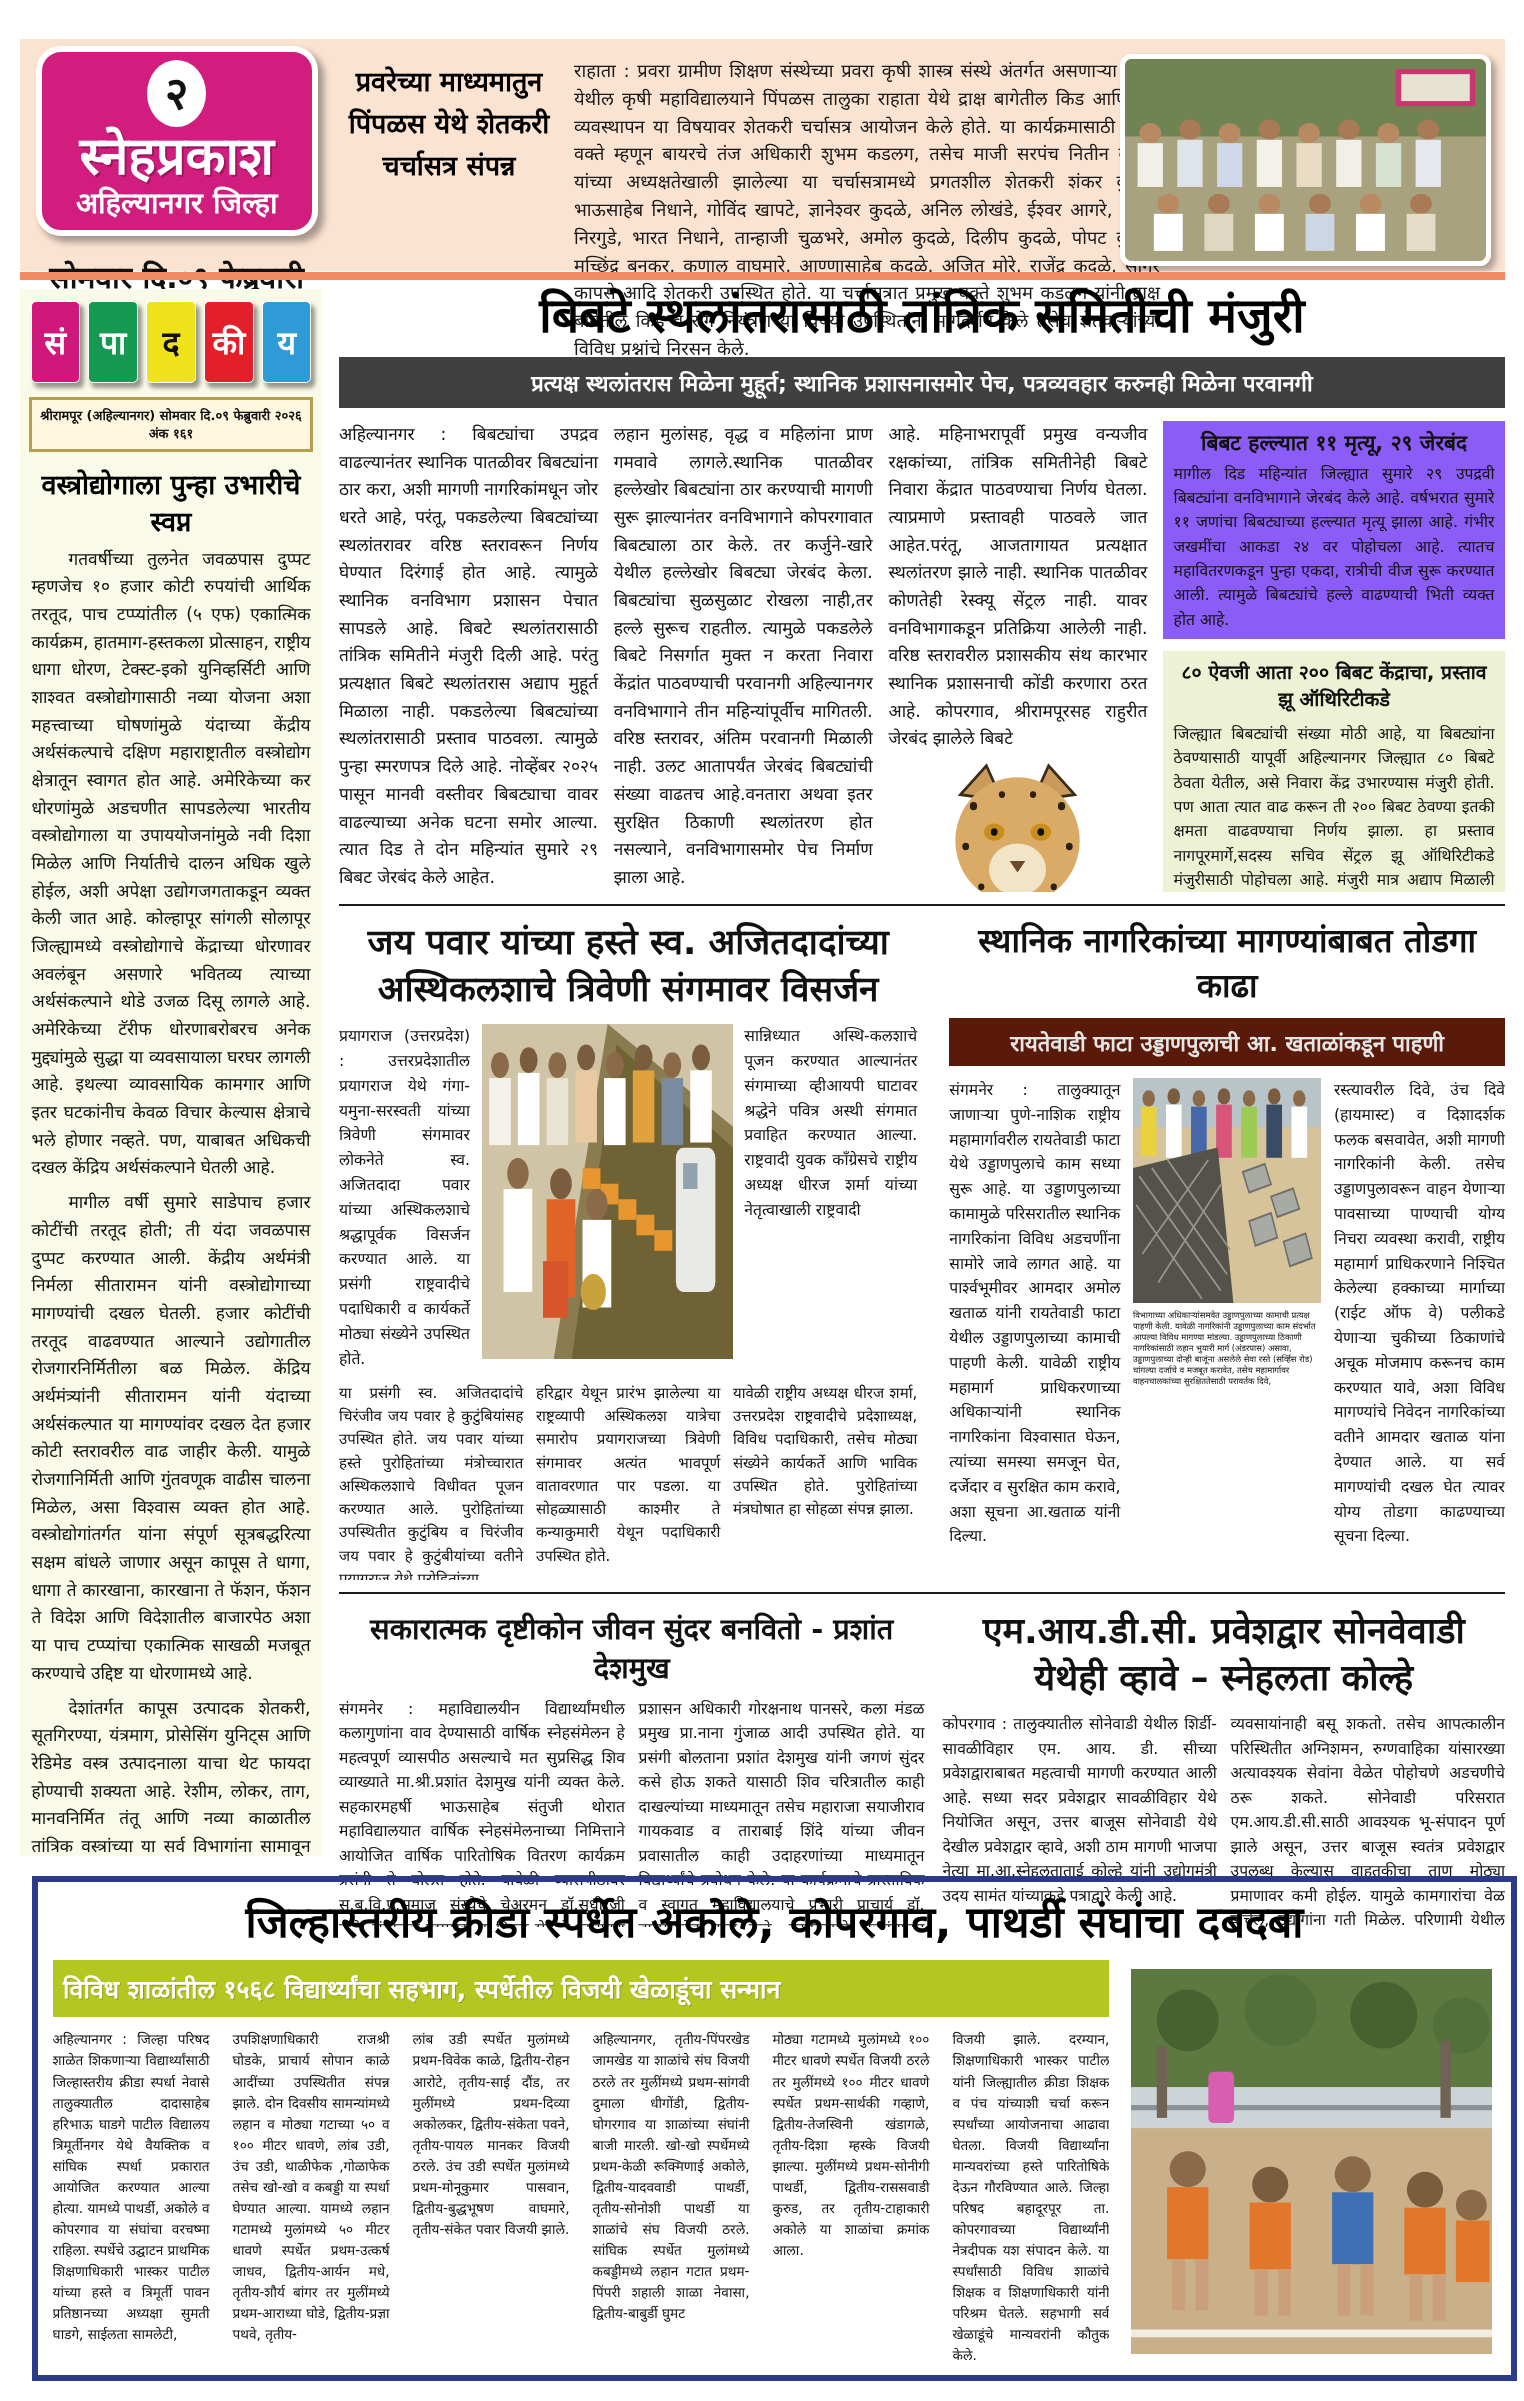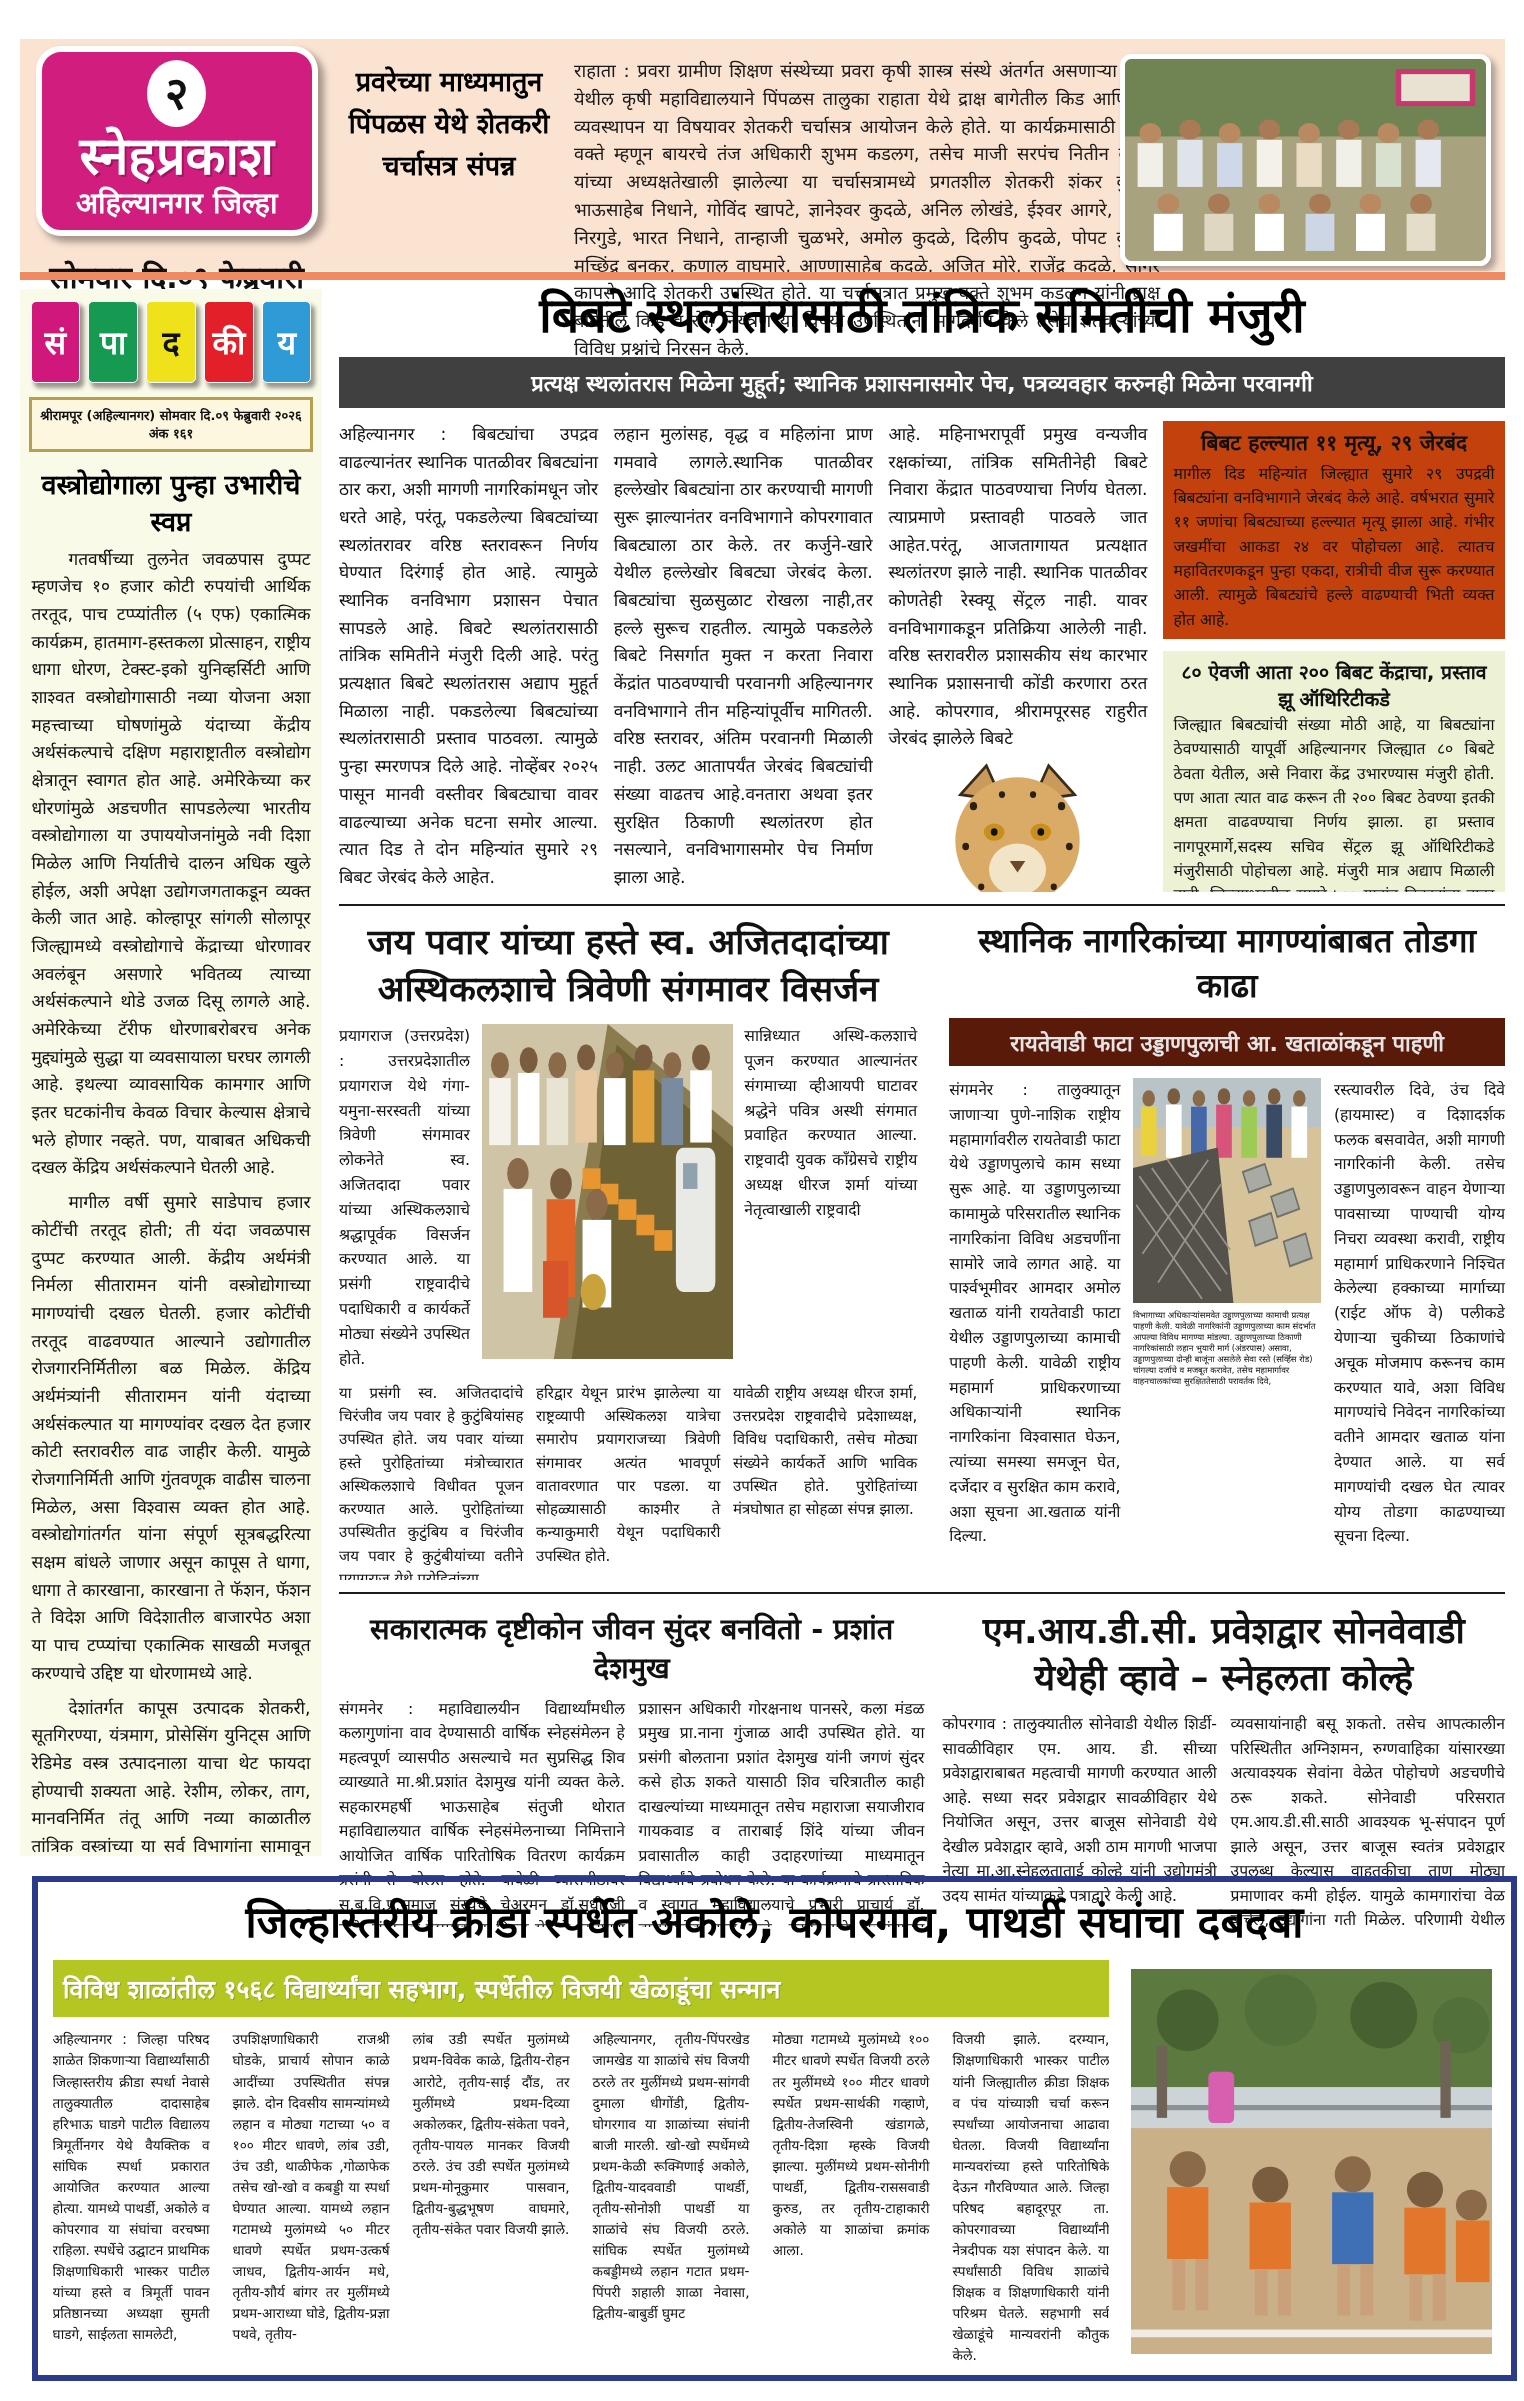--- a/index.html
+++ b/index.html
@@ -39,25 +39,25 @@
   
   .main-area{position:absolute;left:339px;top:285px;width:1166px;}
   .lead-head{margin:0 0 11.5px;text-align:center;font-size:48px;font-weight:bold;color:#000;
              line-height:1.25;white-space:nowrap;}
   .lead-sub{background:#404040;color:#ffffff;font-size:22px;font-weight:bold;text-align:center;
             padding:10.5px 5.2px;margin-bottom:13.6px;}
   .lead-cols{display:grid;grid-template-columns:1fr 1fr 1fr 1.32fr;gap:15.7px;height:471px;overflow:hidden;}
   .col{font-size:17.3px;line-height:1.6;text-align:justify;}
   .leopard-fig{margin:7.3px 0 0;width:100%;height:173px;}
   .leopard-fig svg{width:100%;height:100%;}
-  .box-yellow{background:#c2410c;padding:7.3px 10.5px;margin-bottom:11.5px;}
+  .box-yellow{background:#8b5cf6;padding:7.3px 10.5px;margin-bottom:11.5px;}
   .box-yellow h3{margin:0 0 5.2px;text-align:center;font-size:21px;font-weight:bold;}
   .box-yellow p{margin:0;font-size:15.7px;line-height:1.55;text-align:justify;}
   .box-green{background:#edf2d4;padding:7.3px 10.5px;margin-bottom:9.4px;}
-  .box-green h3{margin:0 0 1px;text-align:center;font-size:19.4px;font-weight:bold;}
+  .box-green h3{margin:0 0 10px;text-align:center;font-size:19.4px;font-weight:bold;}
   .box-green p{margin:0;font-size:15.7px;line-height:1.55;text-align:justify;}
   .hr{border:none;border-top:2.1px solid #1b1b1b;margin:11.5px 0;}
   
   .mid-band{display:grid;grid-template-columns:1.02fr .98fr;gap:32px;height:663px;overflow:hidden;}
   .pawar h2{margin:2.1px 0 10.5px;text-align:center;font-size:35px;font-weight:bold;line-height:1.35;}
   .pawar-row{display:grid;grid-template-columns:131px 1fr 173px;gap:11.5px;}
   .pcol{font-size:15.7px;line-height:1.58;text-align:justify;}
   .pawar-fig{width:100%;height:335px;}
   .pawar-fig svg{width:100%;height:100%;}
   .p3{display:grid;grid-template-columns:1fr 1fr 1fr;gap:12.6px;margin-top:10.5px;}

